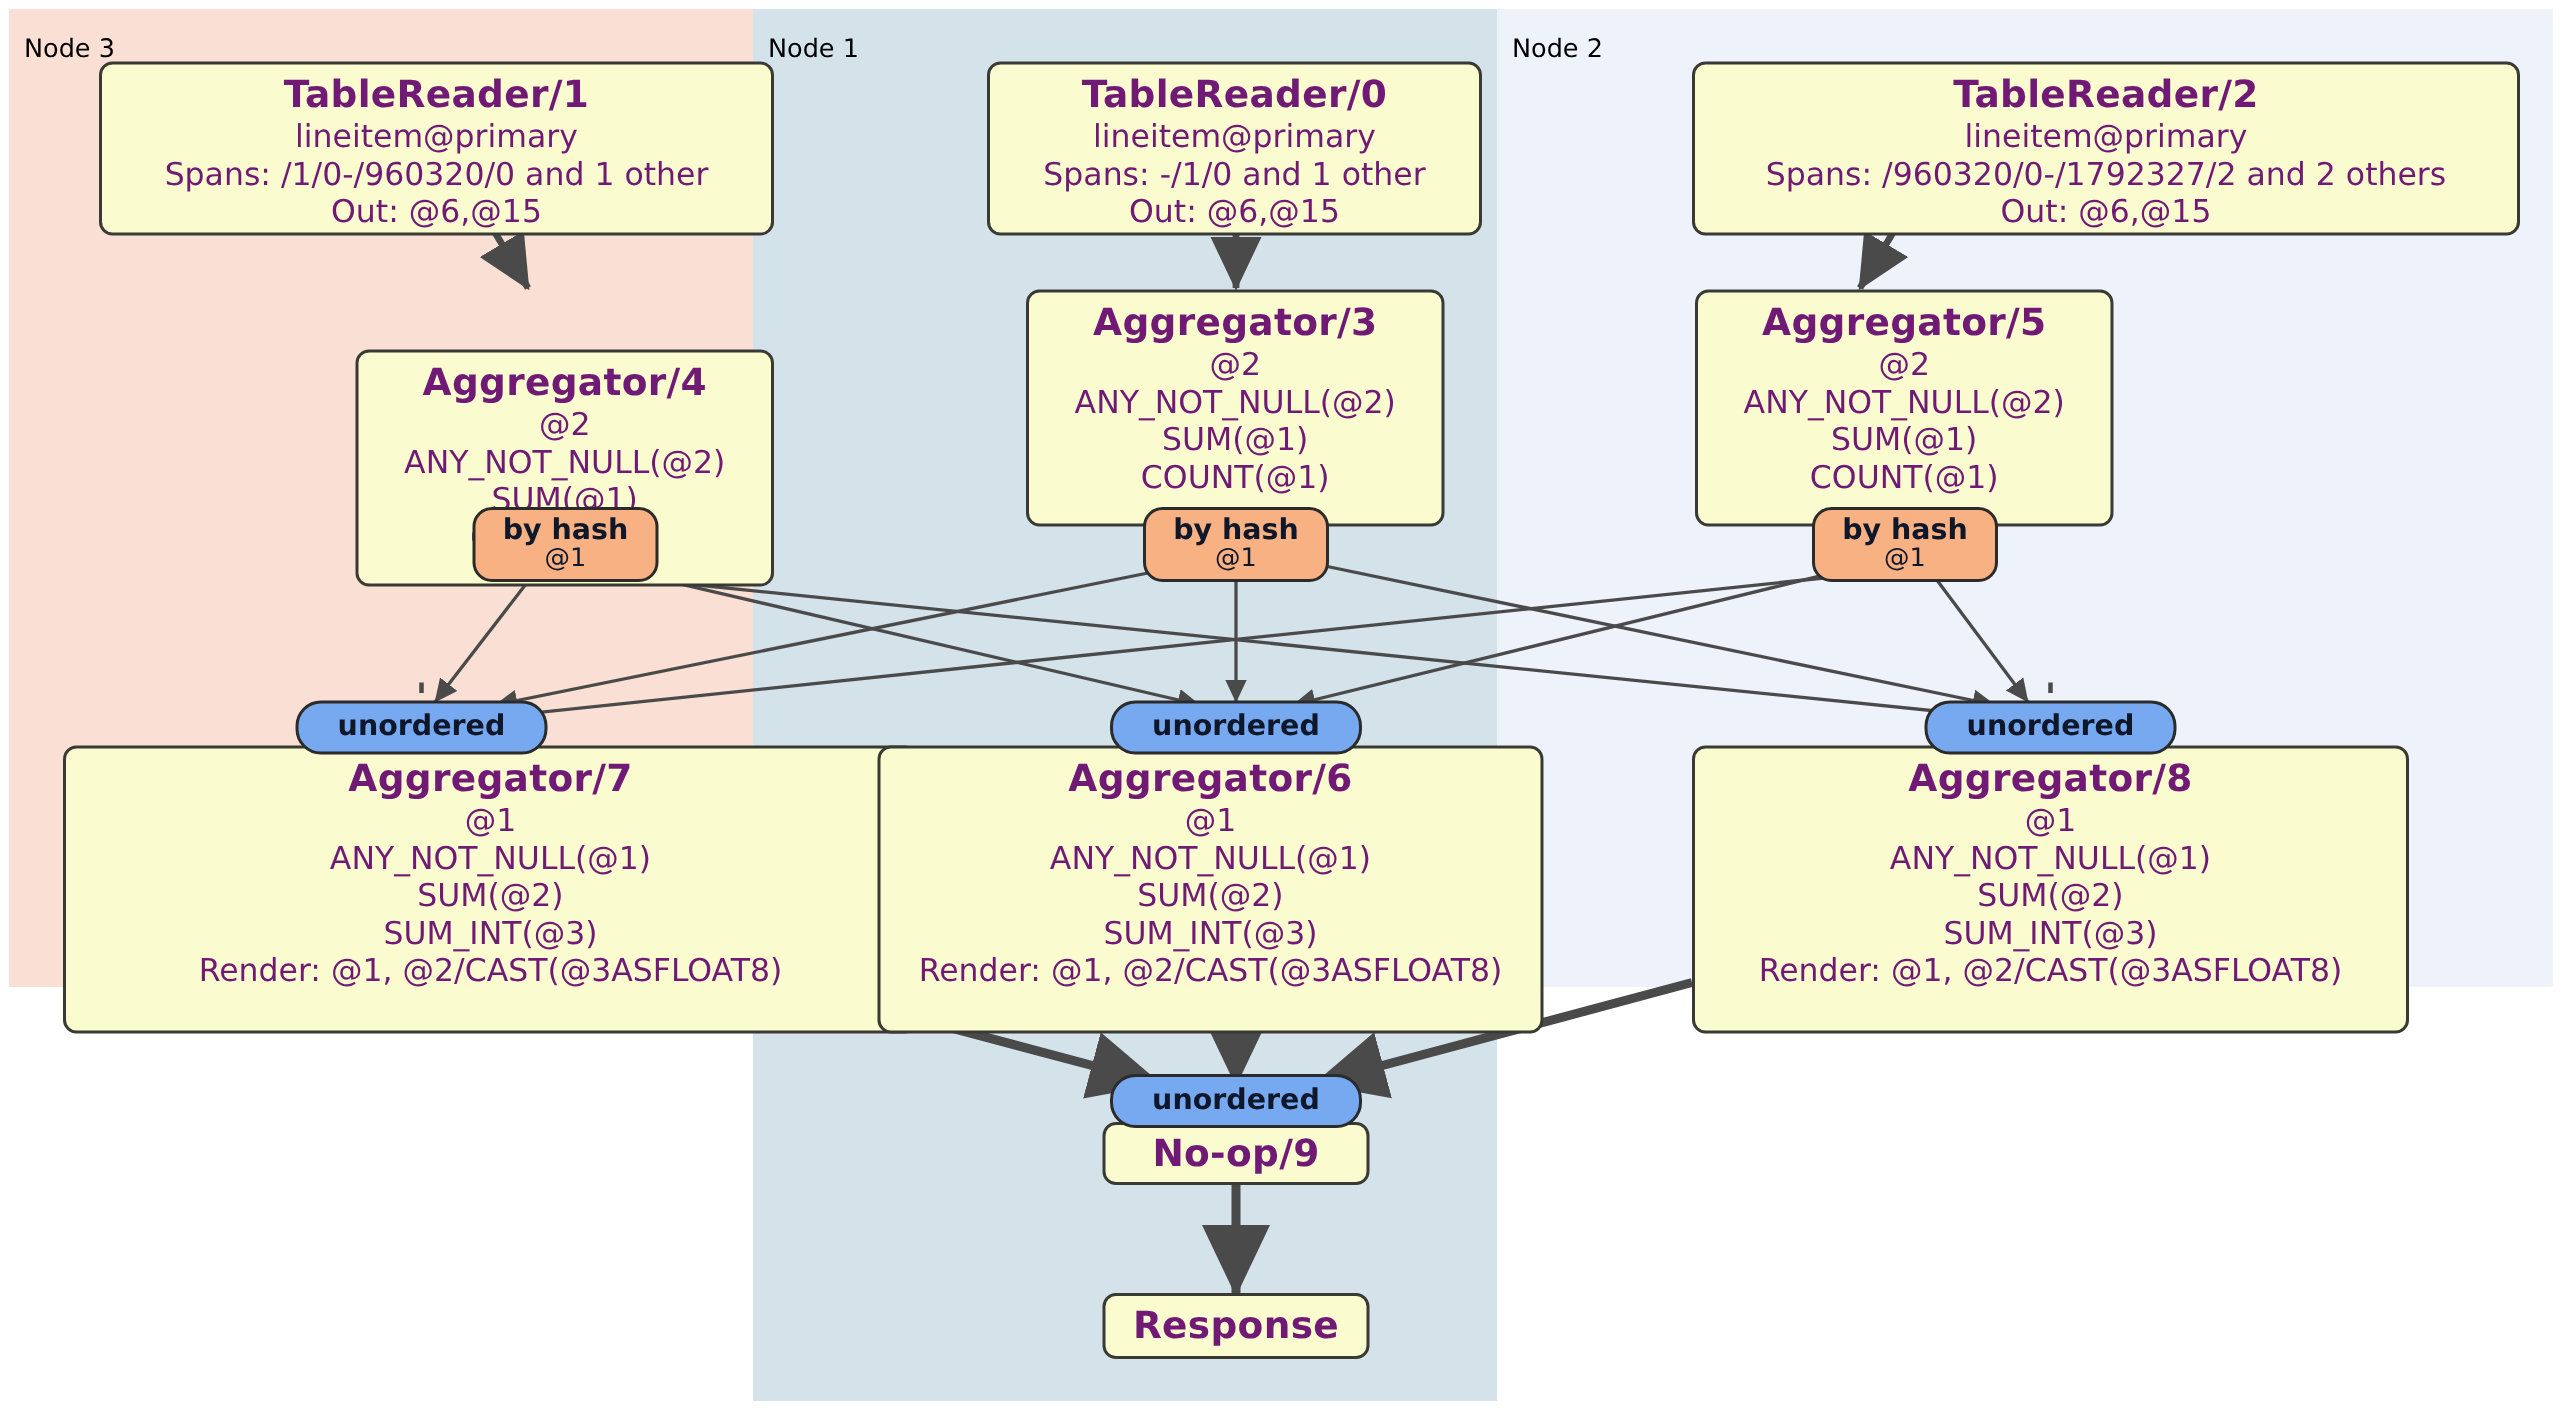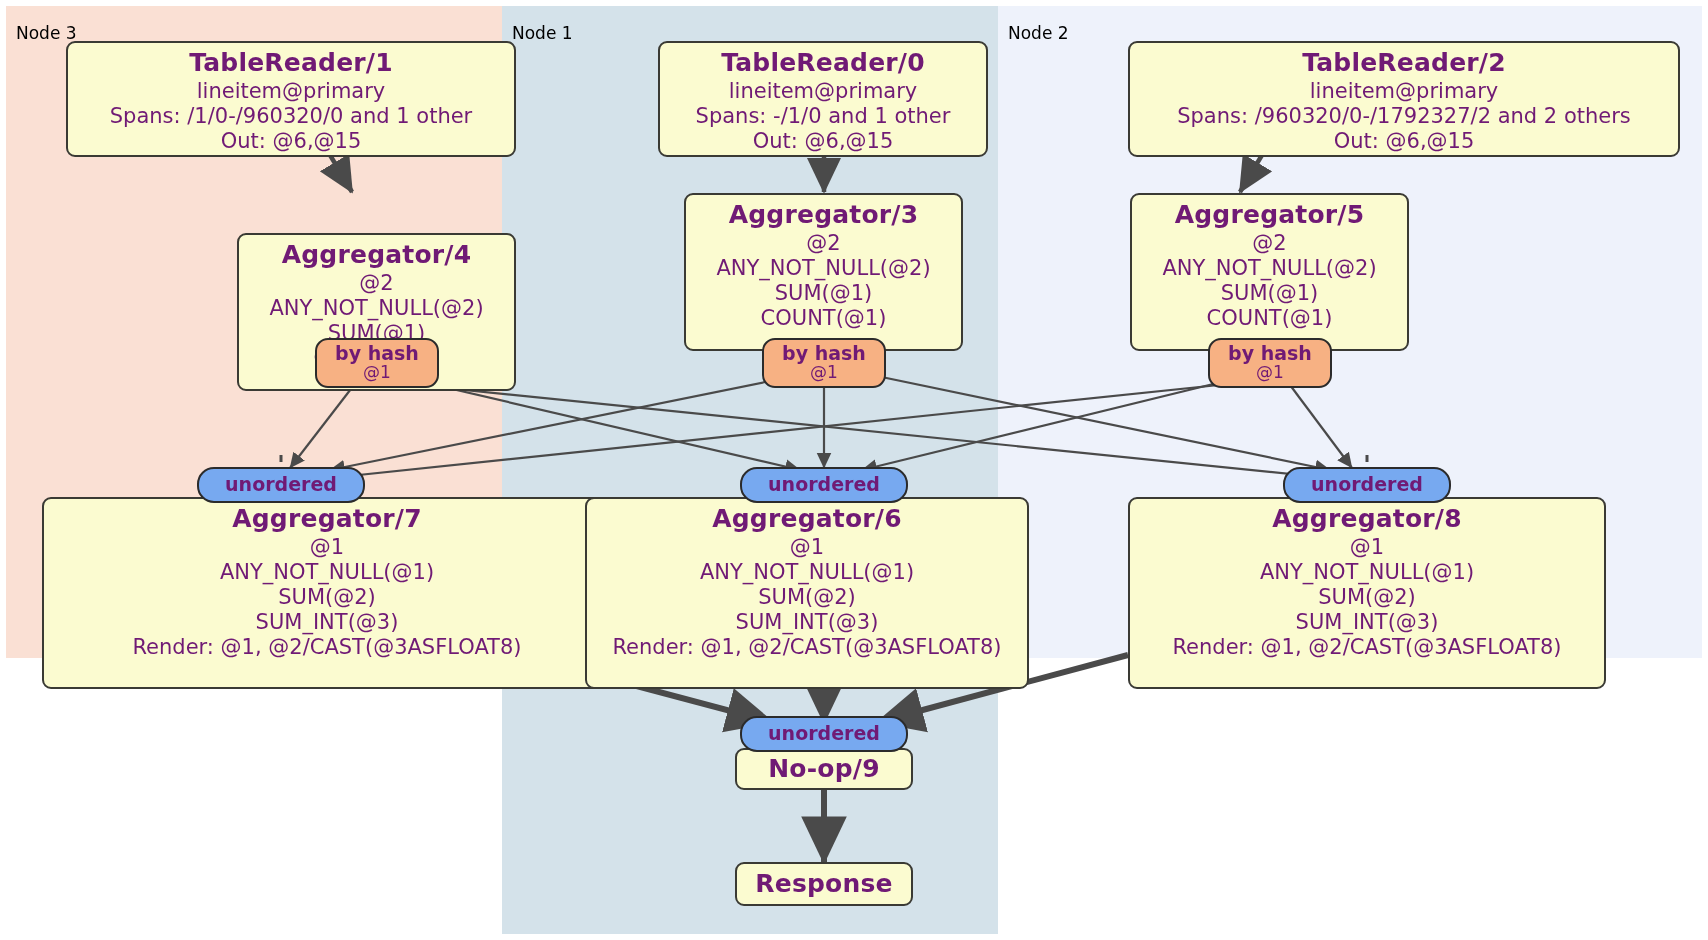--- a/index.html
+++ b/index.html
@@ -29,21 +29,21 @@
   }
   .proc .ttl{font-weight:bold;font-size:25px;line-height:1.22;letter-spacing:.2px;}
   .proc .ln{font-size:21px;line-height:1.20;white-space:nowrap;}
   .proc.compact{justify-content:center;padding:2px 0;}
   .proc.compact .ttl{font-size:25px;}
 
   
   .pill{
     position:absolute;box-sizing:border-box;
     border:2px solid #2b2b2b;border-radius:16px;
-    text-align:center;color:#701a75;
+    text-align:center;color:#0f172a;
     display:flex;flex-direction:column;align-items:center;justify-content:center;
     z-index:9;
   }
   .pill .p1{font-weight:bold;font-size:19px;line-height:1.05;}
   .pill .p2{font-size:17px;line-height:1.05;}
   .pill.hash{background:#f7b183;border-radius:13px;}
   .pill.unord{background:#77a9f0;border-radius:17px;}
 
   svg.wires{position:absolute;left:0;top:0;width:1708px;height:940px;z-index:4;}
   svg.wires.top{z-index:2;}

